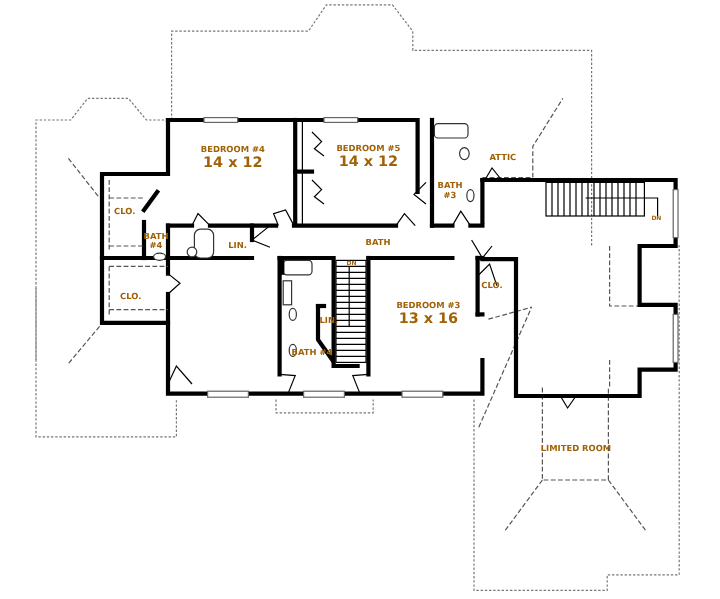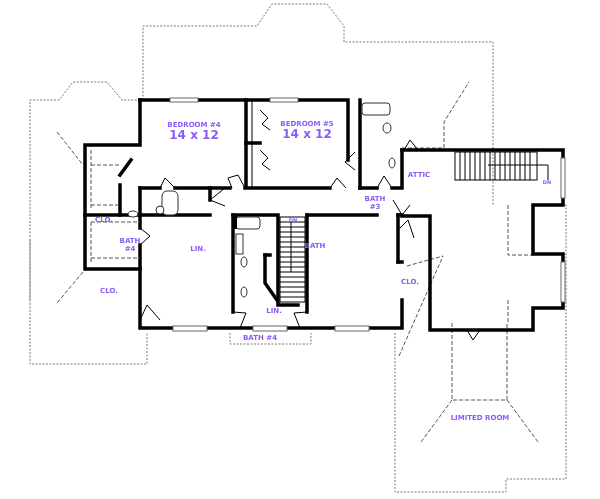--- a/index.html
+++ b/index.html
@@ -4,24 +4,24 @@
 <style>
   html,body{margin:0;padding:0;background:#ffffff;}
   #plan{position:relative;width:600px;height:499px;overflow:hidden;background:#fff;}
   svg{position:absolute;left:0;top:0;}
   .wall{stroke:#000;stroke-width:3.5;fill:none;stroke-linecap:square;}
   .thin{stroke:#000;stroke-width:1;fill:none;}
   .dash{stroke:#555;stroke-width:1;fill:none;stroke-dasharray:4 2;}
   .dot{stroke:#777;stroke-width:1;fill:none;stroke-dasharray:2 1.5;}
   .win{stroke:#666;stroke-width:1;fill:#fff;}
   .fix{stroke:#333;stroke-width:1;fill:#fff;}
-  .lbl{position:absolute;font-family:"DejaVu Sans",sans-serif;font-weight:bold;color:#8b5cf6;text-align:center;white-space:nowrap;line-height:1.15;}
+  .lbl{position:absolute;font-family:"DejaVu Sans",sans-serif;font-weight:bold;color:#a16207;text-align:center;white-space:nowrap;line-height:1.15;}
   .lbl .name{font-size:7px;display:block;}
   .lbl .dim{font-size:12px;display:block;}
-  .small{font-size:7px;margin-top:44px;}
+  .small{font-size:7px;}
 </style>
 </head>
 <body>
 
 <div id="plan">
 <svg width="600" height="499" viewBox="0 0 600 499">
 
   <g>
     <path class="dot" d="M143,100 L143,26 L257,26 L272,4 L327,4 L344,26 L344,42 L493,42 L493,205"></path>
     <path class="dot" d="M30,300 L30,100 L59,100 L73,82 L107,82 L122,100 L143,100"></path>
@@ -143,20 +143,24 @@
 </svg>
 
 <div class="lbl" style="left:146px;top:121px;width:96px;">
   <span class="name">BEDROOM #4</span>
   <span class="dim">14 x 12</span>
 </div>
 <div class="lbl" style="left:262px;top:120px;width:90px;">
   <span class="name">BEDROOM #5</span>
   <span class="dim">14 x 12</span>
 </div>
+<div class="lbl" style="left:322px;top:251px;width:70px;">
+  <span class="name">BEDROOM #3</span>
+  <span class="dim">13 x 16</span>
+</div>
 
 <div class="lbl small" style="left:360px;top:151px;width:30px;">
   <span>BATH</span><br>
   <span>#3</span>
 </div>
 <div class="lbl small" style="left:115px;top:193px;width:30px;">
   <span>BATH</span><br>
   <span>#4</span>
 </div>
 <div class="lbl small" style="left:240px;top:290px;width:40px;">BATH #4</div>

